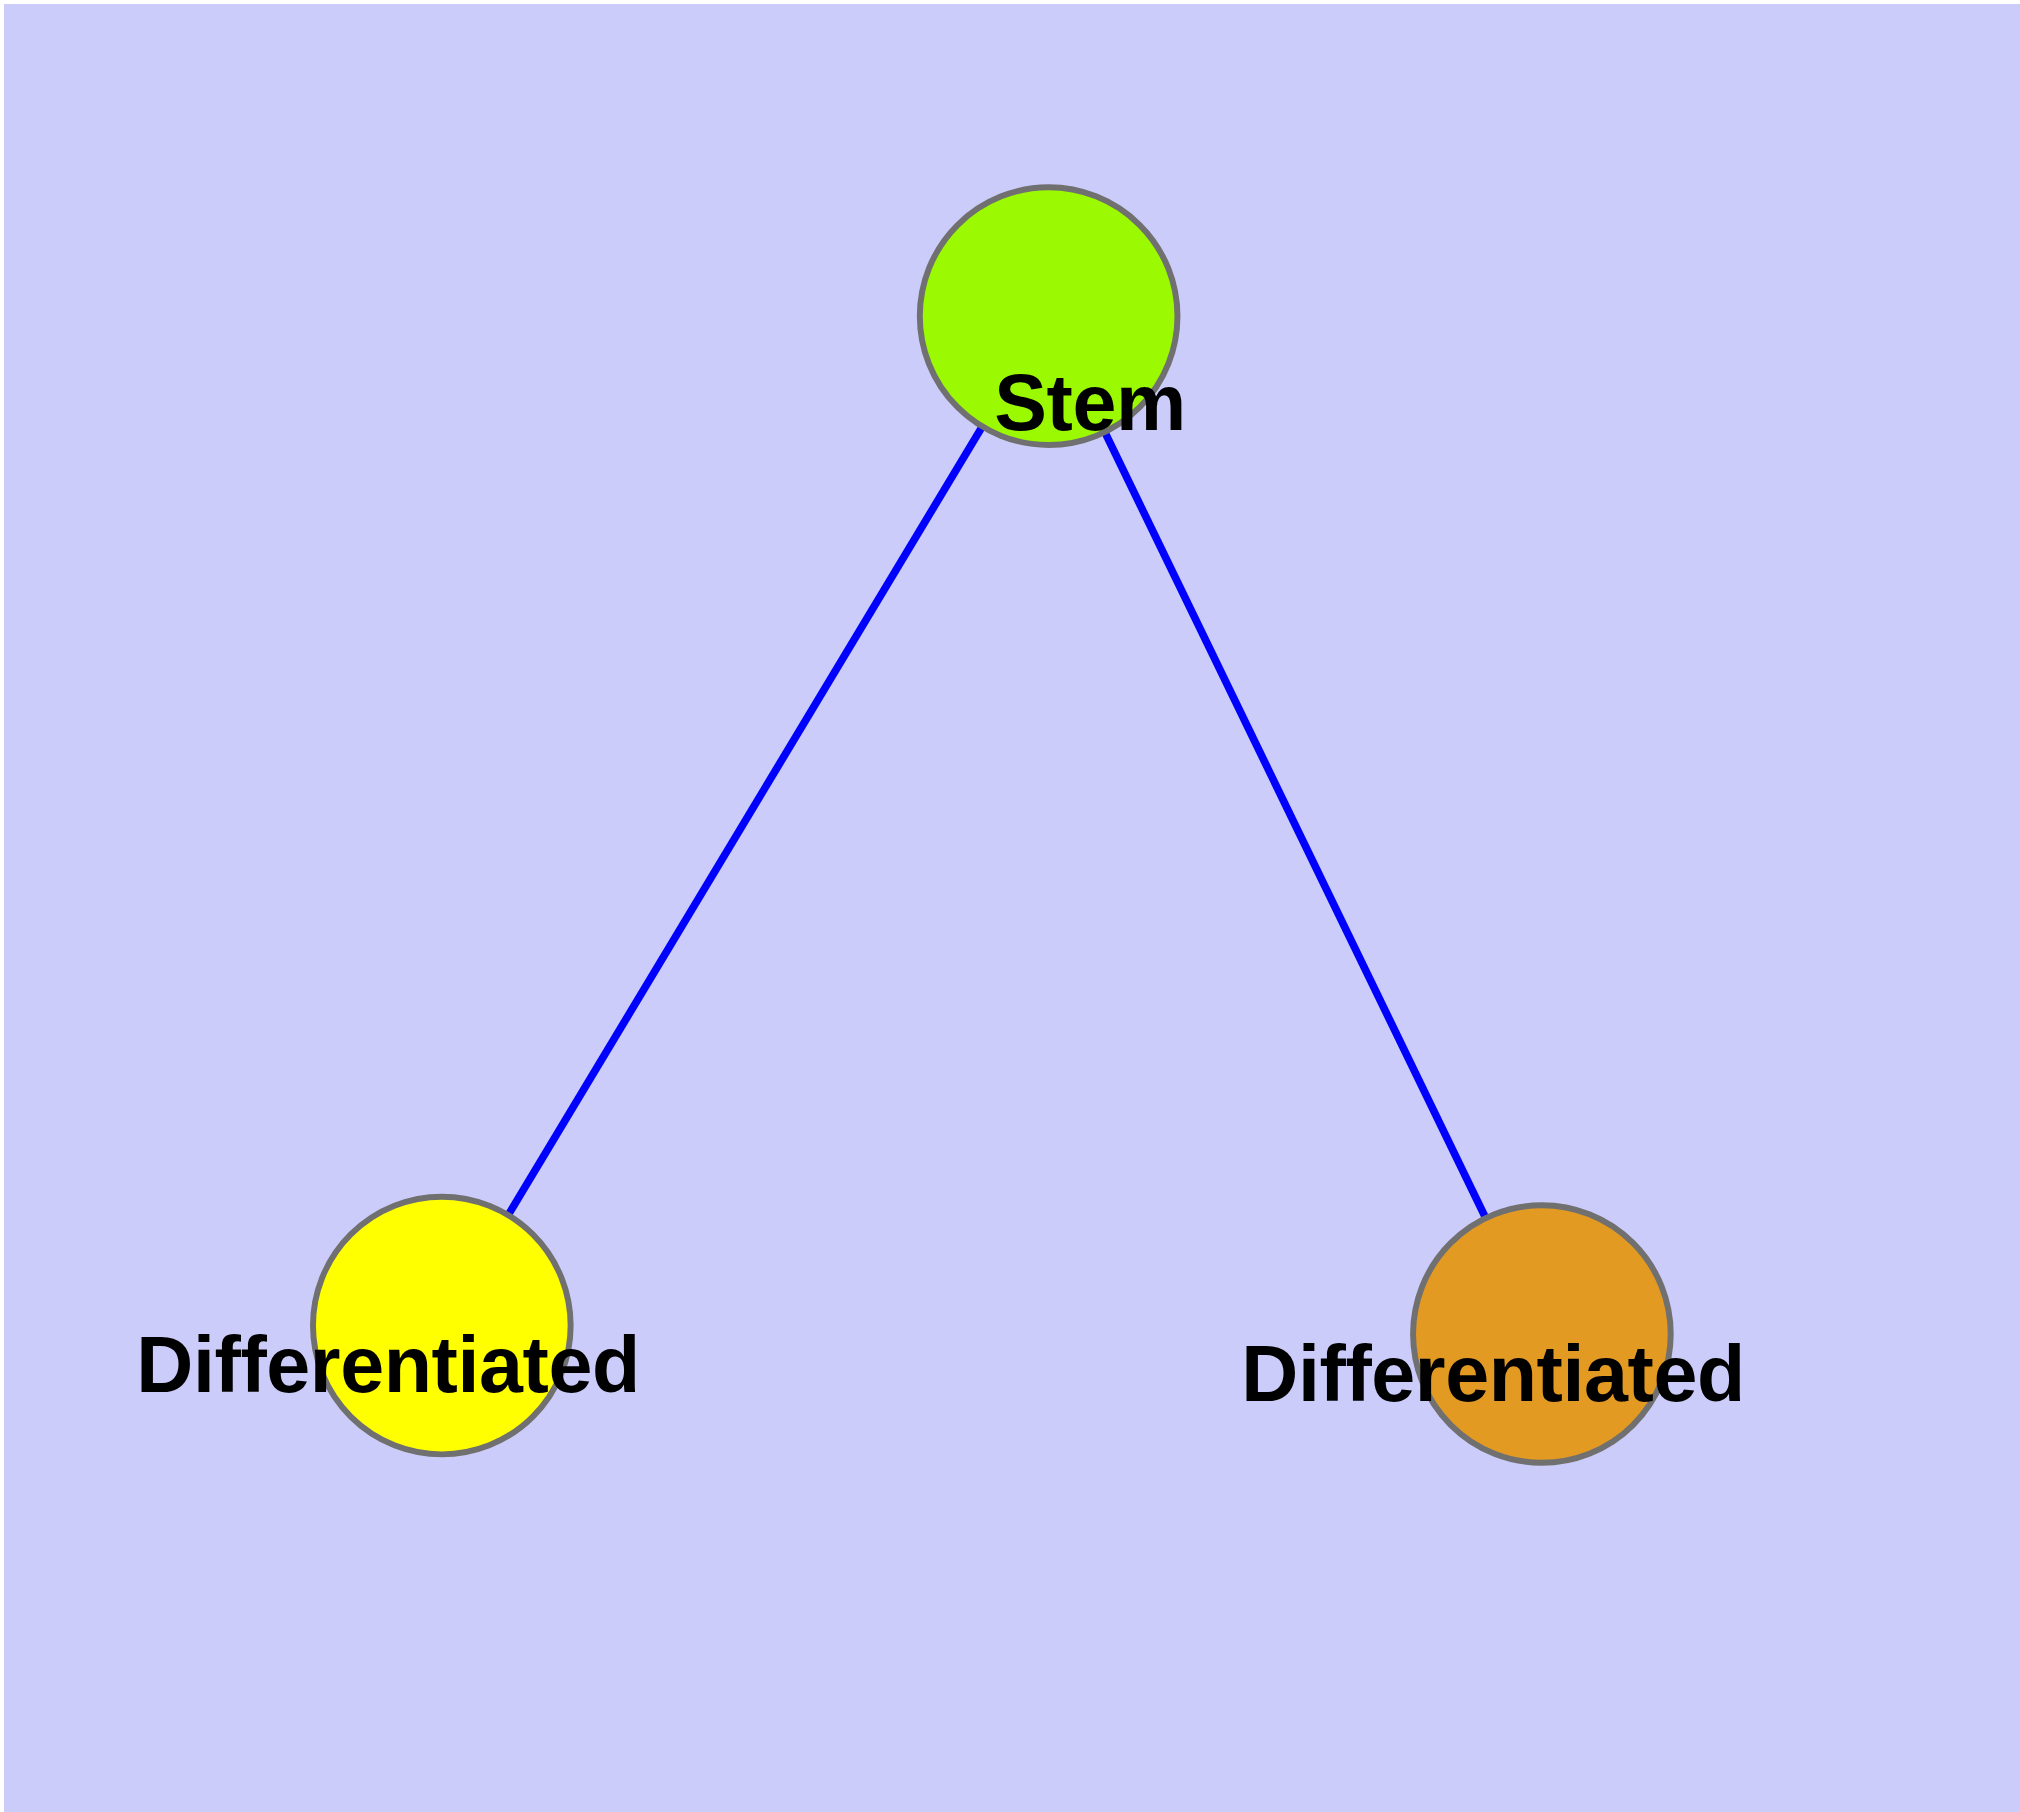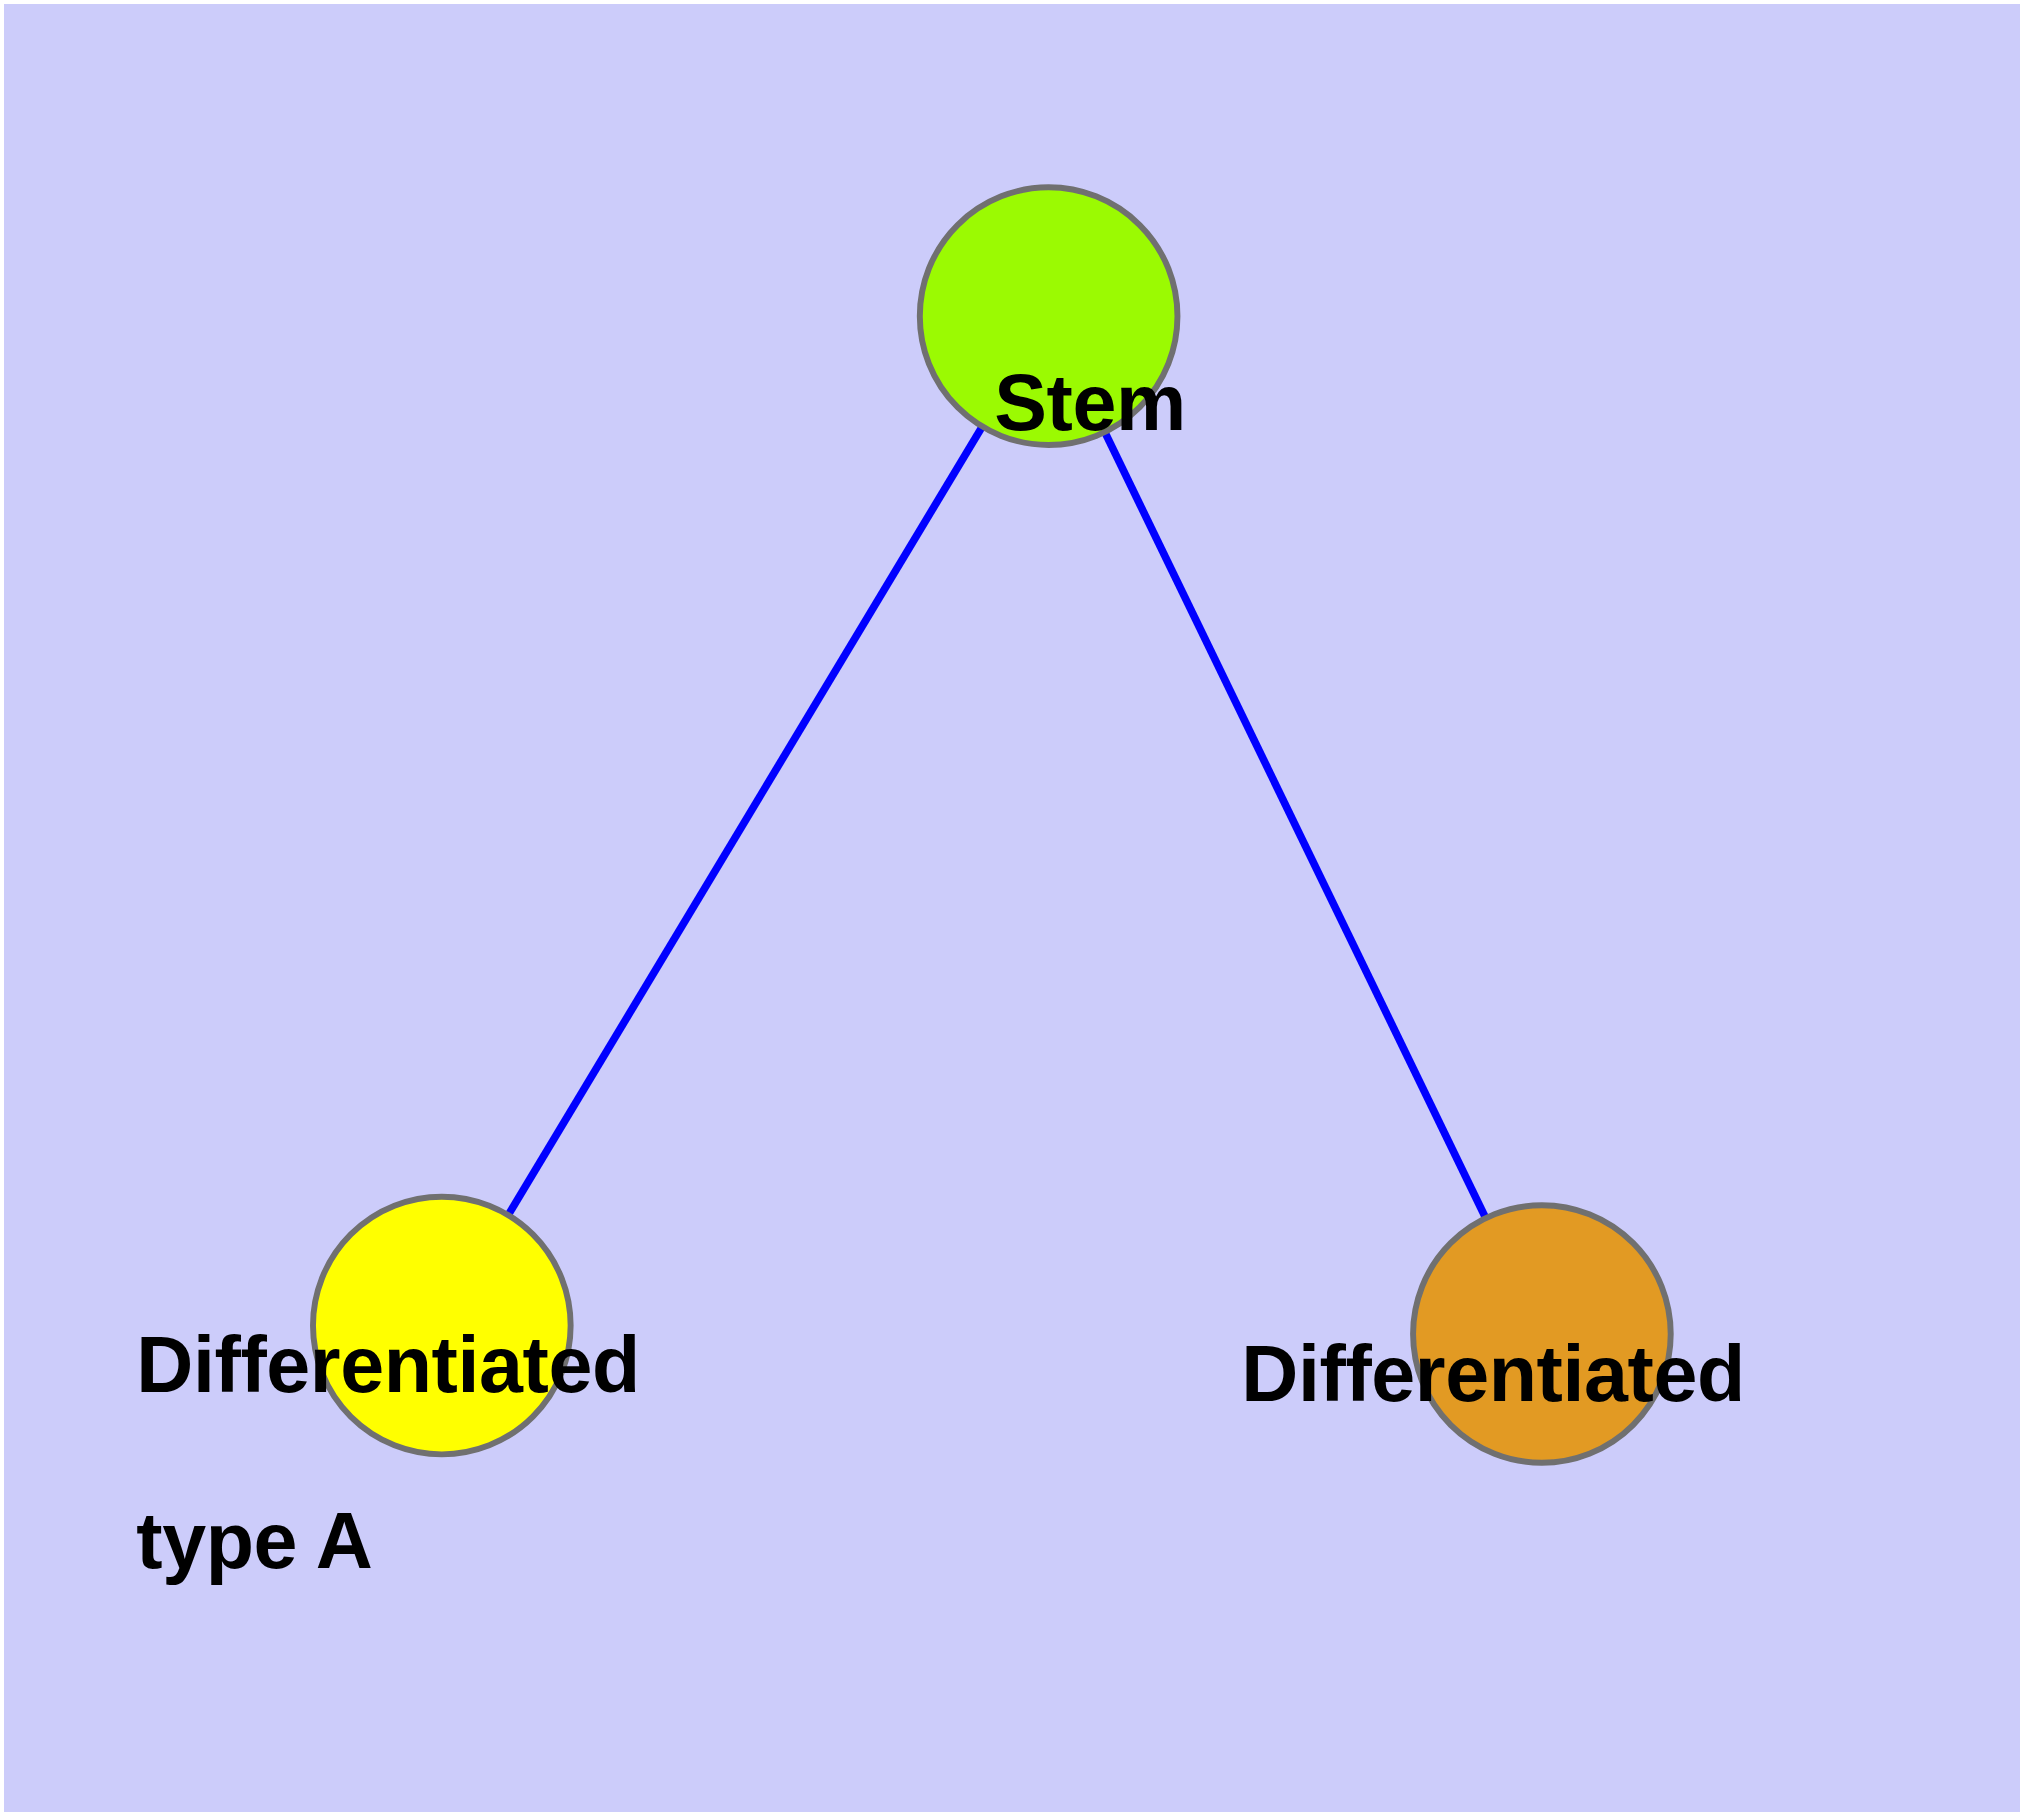--- a/index.html
+++ b/index.html
@@ -39,20 +39,21 @@
     stroke: #0000ff;
     stroke-width: 9;
     stroke-linecap: butt;
   }
   .node-label {
     position: absolute;
     color: #000000;
     font-weight: bold;
     font-size: 79px;
     line-height: 88px;
+    text-align: center;
     white-space: pre;
     letter-spacing: -0.4px;
     pointer-events: none;
   }
   .label-stem {
     left: 1047px;
     top: 271px;
     transform: translateX(-50%);
   }
   .label-a {
@@ -86,21 +87,20 @@
       <circle class="node-circle" cx="1819" cy="1574" r="152" fill="#e29a23"></circle>
     </g>
   </svg>
 
   <div class="node-label label-stem">
     <span>Stem</span>
   </div>
 
   <div class="node-label label-a">
     <span>Differentiated</span><br>
-    <span>type A</span>
   </div>
 
   <div class="node-label label-b">
     <span>Differentiated</span><br>
   </div>
 
 </div>
 
 
 </body></html>

